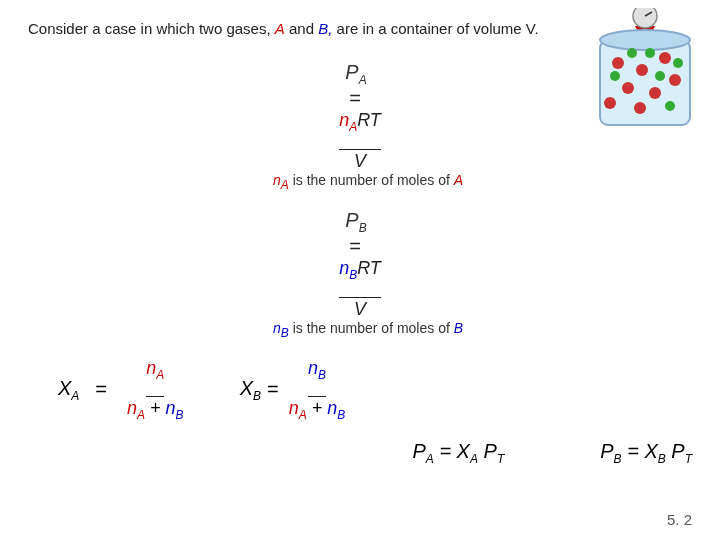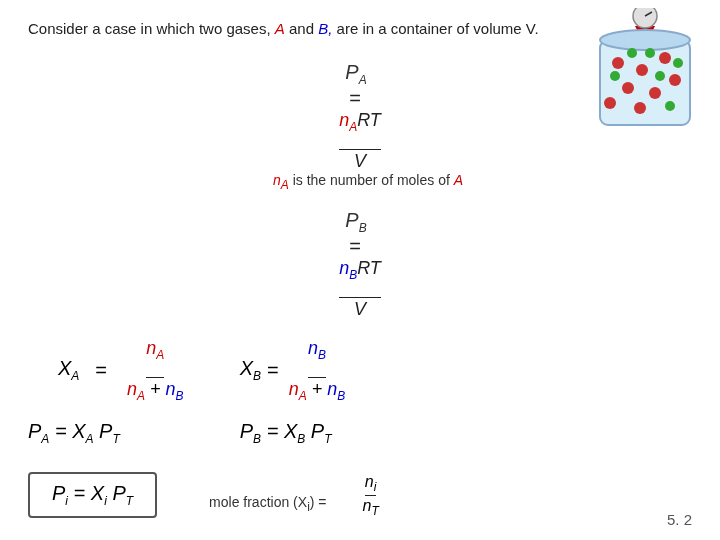--- a/index.html
+++ b/index.html
@@ -94,21 +94,22 @@
       margin-bottom: 18px;
       font-size: 20px;
       gap: 32px;
     }
 
     .row-pa-xa {
       display: flex;
       align-items: center;
       margin-bottom: 18px;
       font-size: 20px;
-      gap: 60px;
+      gap: 36px;
+      justify-content: flex-end;
     }
 
     .boxed-eq {
       display: inline-block;
       border: 2px solid #555;
       border-radius: 4px;
       padding: 8px 22px;
       font-size: 20px;
       margin-top: 8px;
     }
@@ -220,20 +221,23 @@
 
   <div class="eq-row">
     <span class="eq-label italic">
       P<sub class="small">B</sub>
     </span>
     <span style="margin-right:10px;">=</span>
     <span class="fraction">
       <span class="numerator"><span class="italic blue">n</span><sub class="small blue italic">B</sub><span class="italic">RT</span></span>
       <span class="denominator"><span class="italic">V</span></span>
     </span>
+    <span class="description-text">
+      <span class="italic blue">n</span><sub class="small blue italic">B</sub> is the number of moles of <span class="blue italic">B</span>
+    </span>
   </div>
 
   <div class="row-pt">
 
 
     <span style="display:inline-flex; align-items:center; gap:16px; font-size:20px; margin-left:30px;">
       <span class="italic">X<sub class="small">A</sub></span>
       <span>=</span>
       <span class="fraction">
         <span class="numerator" style="font-size:18px; font-style:italic;">
@@ -261,28 +265,16 @@
 
   <div class="row-pa-xa">
     <span style="font-size:20px; font-style:italic;">
       P<sub class="small">A</sub> = X<sub class="small">A</sub> P<sub class="small">T</sub>
     </span>
     <span style="font-size:20px; font-style:italic; margin-left:60px;">
       P<sub class="small">B</sub> = X<sub class="small">B</sub> P<sub class="small">T</sub>
     </span>
   </div>
 
-  <div class="bottom-row">
-    <div class="boxed-eq" style="font-style:italic;">
-      P<sub class="small">i</sub> = X<sub class="small">i</sub> P<sub class="small">T</sub>
-    </div>
-    <span class="mole-fraction-label" style="font-size:14px; color:#333;">
-      mole fraction (X<sub class="small">i</sub>) =
-    </span>
-    <span class="ni-nt-fraction">
-      <span class="numerator" style="font-style:italic; font-size:16px;">n<sub class="small">i</sub></span>
-      <span class="denominator" style="font-style:italic; font-size:16px;">n<sub class="small">T</sub></span>
-    </span>
-  </div>
 
   <div class="slide-number">5. 2</div>
 
 </div>
 
 </body></html>

